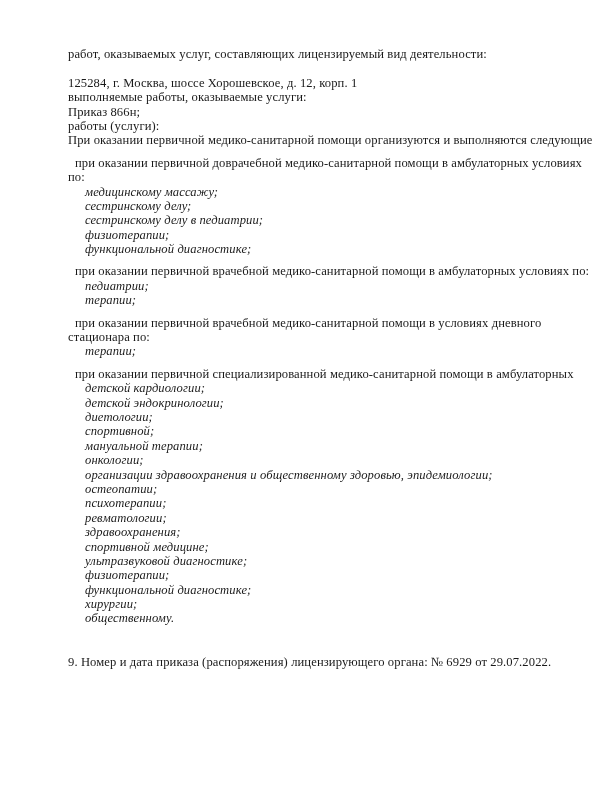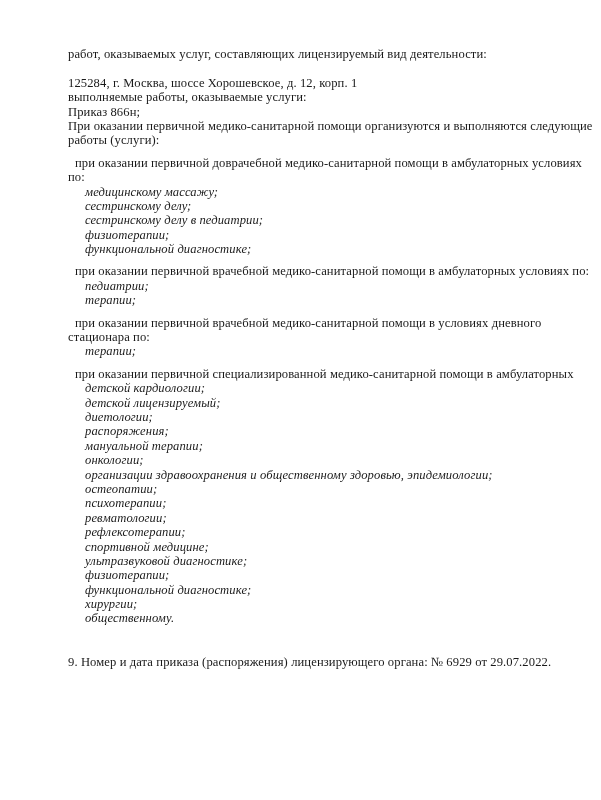--- a/index.html
+++ b/index.html
@@ -35,47 +35,47 @@
 </head>
 <body>
 
 <div class="page">
   <div class="doc" style="color: rgb(26, 26, 26);">
       <div class="line indent-0">работ, оказываемых услуг, составляющих лицензируемый вид деятельности:</div>
       <div class="line indent-0">&nbsp;</div>
       <div class="line indent-0">125284, г. Москва, шоссе Хорошевское, д. 12, корп. 1</div>
       <div class="line indent-0">выполняемые работы, оказываемые услуги:</div>
       <div class="line indent-0">Приказ 866н;</div>
+      <div class="line indent-0">работы (услуги):</div>
       <div class="line indent-0">При оказании первичной медико-санитарной помощи организуются и выполняются следующие</div>
-      <div class="line indent-0">работы (услуги):</div>
       <div class="line indent-1">при оказании первичной доврачебной медико-санитарной помощи в амбулаторных условиях</div>
       <div class="line indent-0">по:</div>
       <div class="line indent-2">медицинскому массажу;</div>
       <div class="line indent-2">сестринскому делу;</div>
       <div class="line indent-2">сестринскому делу в педиатрии;</div>
       <div class="line indent-2">физиотерапии;</div>
       <div class="line indent-2">функциональной диагностике;</div>
       <div class="line indent-1">при оказании первичной врачебной медико-санитарной помощи в амбулаторных условиях по:</div>
       <div class="line indent-2">педиатрии;</div>
       <div class="line indent-2">терапии;</div>
       <div class="line indent-1">при оказании первичной врачебной медико-санитарной помощи в условиях дневного</div>
       <div class="line indent-0">стационара по:</div>
       <div class="line indent-2">терапии;</div>
       <div class="line indent-1">при оказании первичной специализированной медико-санитарной помощи в амбулаторных</div>
       <div class="line indent-2">детской кардиологии;</div>
-      <div class="line indent-2">детской лицензируемый;</div>
+      <div class="line indent-2">детской эндокринологии;</div>
       <div class="line indent-2">диетологии;</div>
-      <div class="line indent-2">распоряжения;</div>
+      <div class="line indent-2">спортивной;</div>
       <div class="line indent-2">мануальной терапии;</div>
       <div class="line indent-2">онкологии;</div>
       <div class="line indent-2">организации здравоохранения и общественному здоровью, эпидемиологии;</div>
       <div class="line indent-2">остеопатии;</div>
       <div class="line indent-2">психотерапии;</div>
       <div class="line indent-2">ревматологии;</div>
-      <div class="line indent-2">рефлексотерапии;</div>
+      <div class="line indent-2">здравоохранения;</div>
       <div class="line indent-2">спортивной медицине;</div>
       <div class="line indent-2">ультразвуковой диагностике;</div>
       <div class="line indent-2">физиотерапии;</div>
       <div class="line indent-2">функциональной диагностике;</div>
       <div class="line indent-2">хирургии;</div>
       <div class="line indent-2">общественному.</div>
       <div class="line indent-0">&nbsp;</div>
       <div class="line indent-0">&nbsp;</div>
       <div class="line indent-0">9. Номер и дата приказа (распоряжения) лицензирующего органа: № 6929 от 29.07.2022.</div>
     </div>

